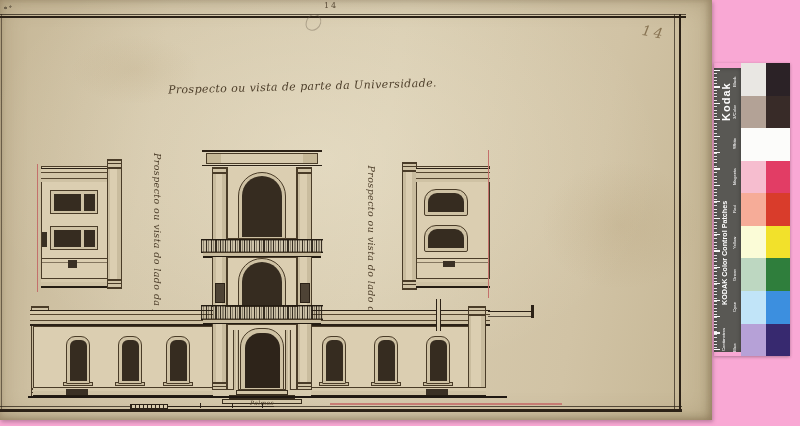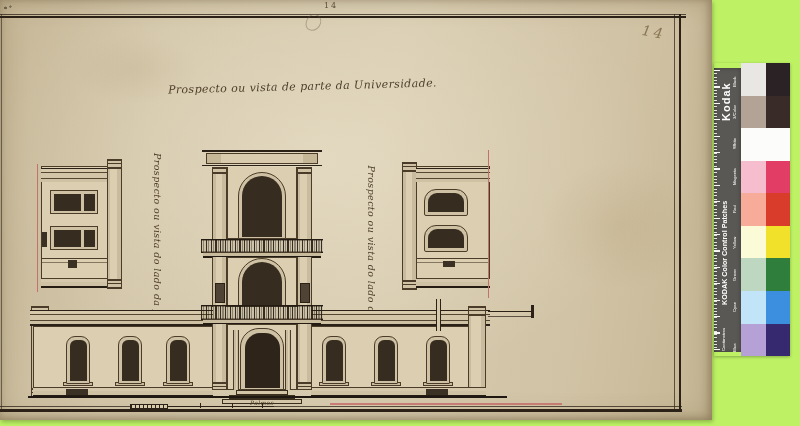--- a/index.html
+++ b/index.html
@@ -1,16 +1,16 @@
 <!DOCTYPE html>
 <html><head>
 <meta charset="utf-8">
 <style>
   html,body{margin:0;padding:0;background:#ffffff;}
-  .stage{position:relative;width:800px;height:426px;background:#bef264;overflow:hidden;
+  .stage{position:relative;width:800px;height:426px;background:#f9a8d4;overflow:hidden;
          font-family:"DejaVu Serif", serif;}
   .abs{position:absolute;}
   
   .paper{position:absolute;left:0;top:0;width:712px;height:420px;
     background:
       radial-gradient(ellipse at 45% 38%, rgba(255,250,232,.30), rgba(255,250,232,0) 62%),
       linear-gradient(100deg,#c6b797,#d3c6a9 22%,#d8ccb0 52%,#d1c3a5 80%,#c5b694);
     box-shadow: inset 0 0 26px rgba(110,88,52,.30), inset -4px 0 7px rgba(100,80,50,.28),
                 inset 0 -3px 6px rgba(100,80,50,.20), 1px 2px 4px rgba(0,0,0,.25);}
   .stain{position:absolute;pointer-events:none;}

